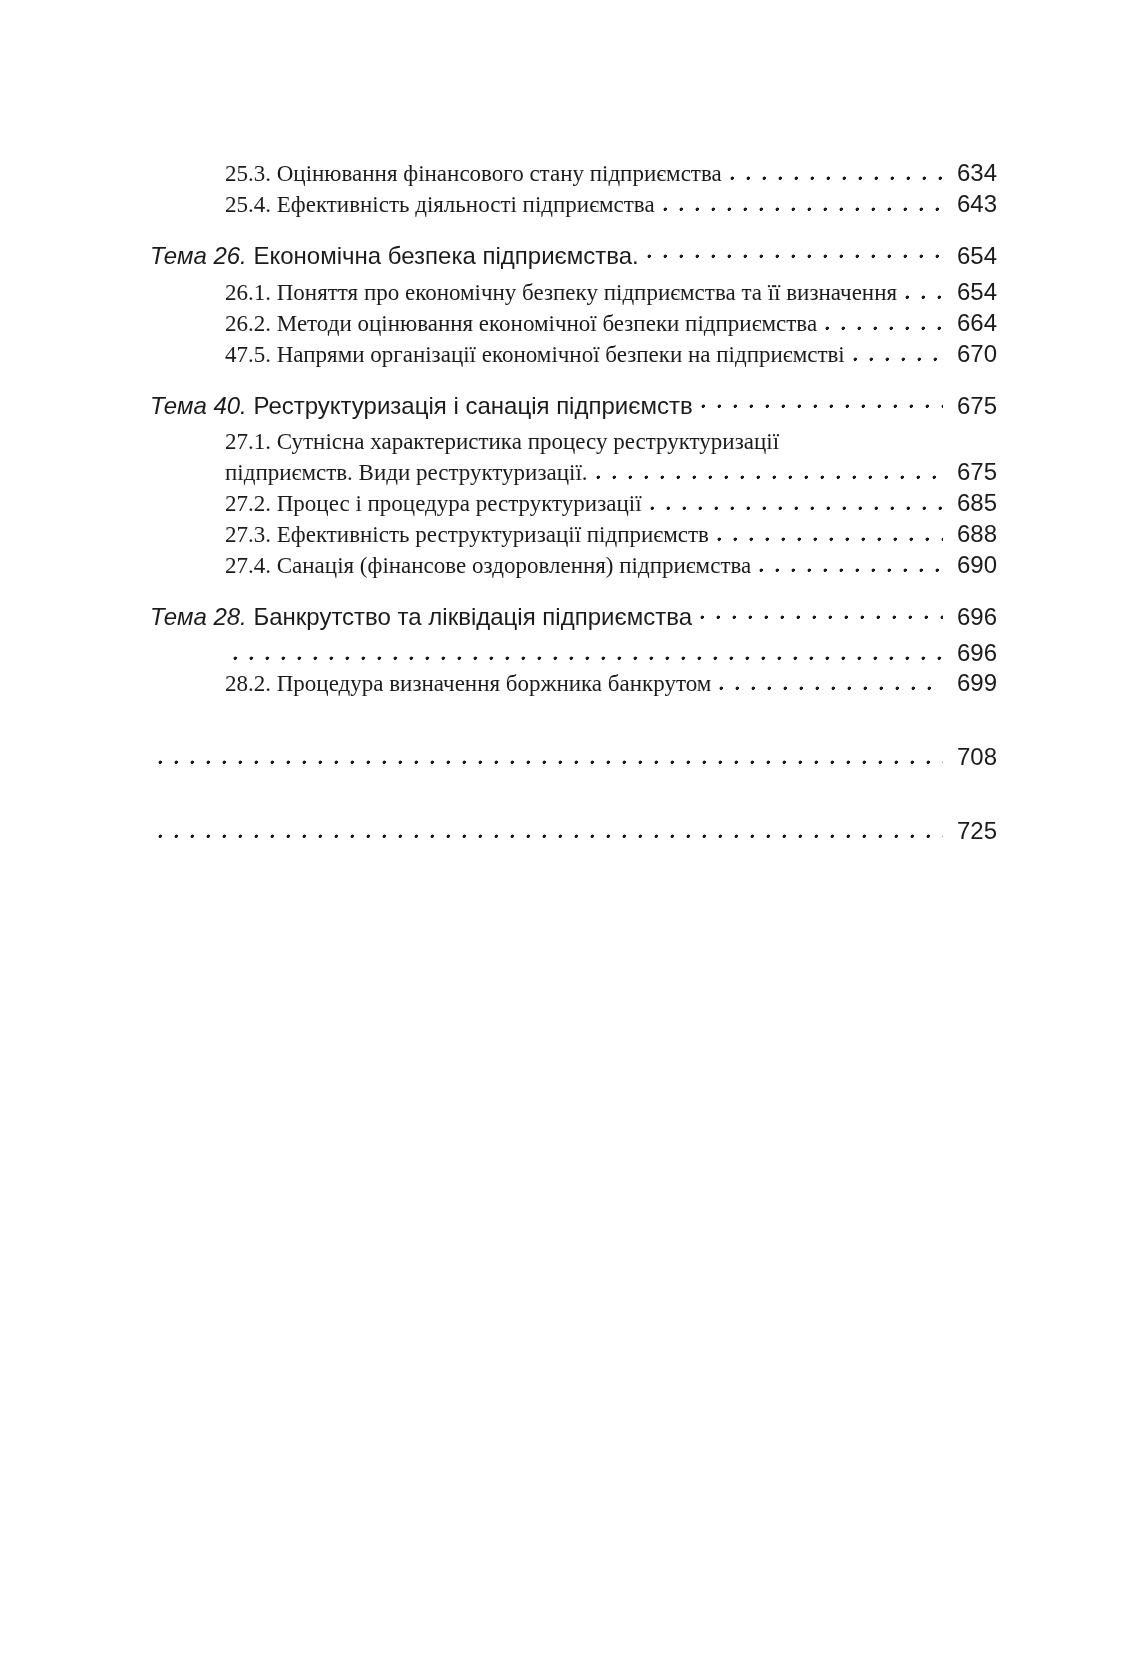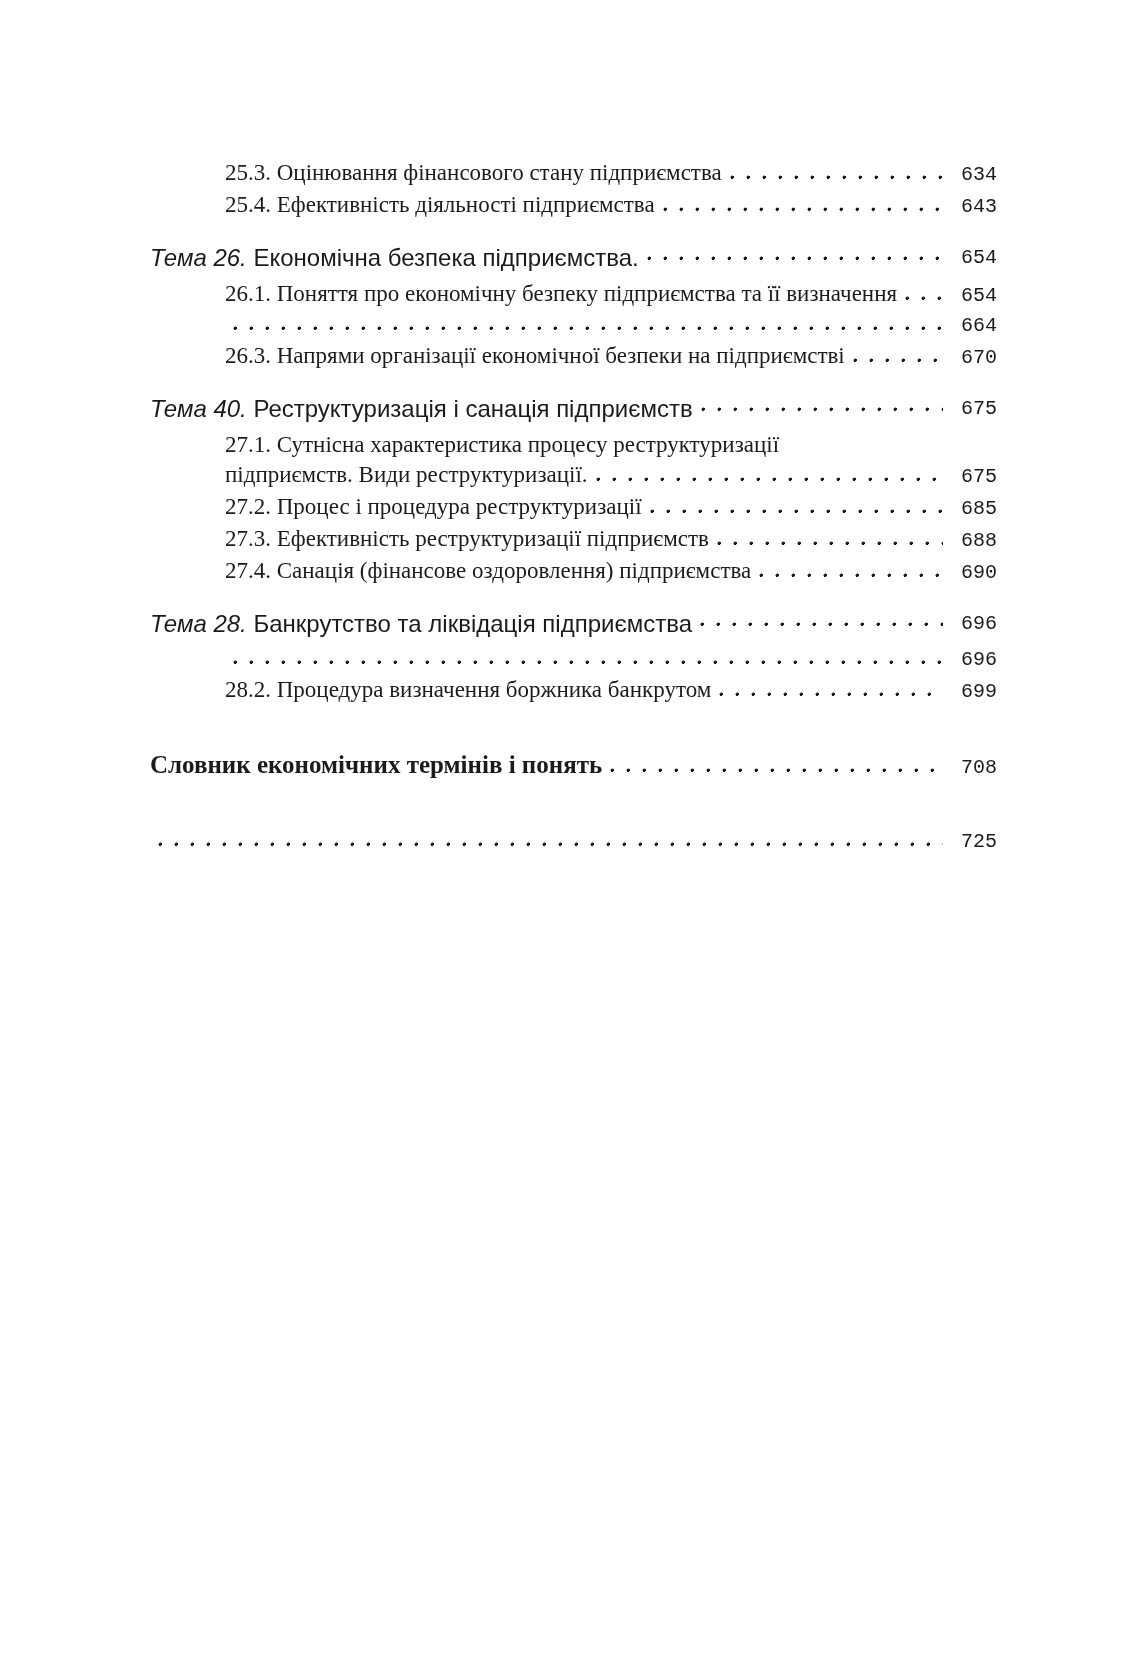--- a/index.html
+++ b/index.html
@@ -60,23 +60,23 @@
     height: 5px;
     margin: 0 8px;
     background-image: radial-gradient(circle at 2.2px 2.2px, #1b1b1b 1.5px, transparent 1.9px);
     background-size: 16px 5px;
     background-repeat: repeat-x;
   }
   .pnum {
     flex: 0 0 auto;
     min-width: 46px;
     text-align: right;
-    font-family: Liberation Mono, monospace;
+    font-family: Liberation Sans, sans-serif;
     font-weight: normal;
-    font-size: 20px;
+    font-size: 24px;
     white-space: nowrap;
   }
 </style>
 </head>
 <body>
 
 <div class="page">
   <div class="toc">
 
     <div class="row sub">
@@ -98,26 +98,27 @@
       <span class="pnum">654</span>
     </div>
 
     <div class="row sub">
       <span class="txt">26.1. Поняття про економічну безпеку підприємства та її визначення</span>
       <span class="leader"></span>
       <span class="pnum">654</span>
     </div>
 
     <div class="row sub">
+      <span class="txt">26.2. Методи оцінювання економічної безпеки підприємства</span>
       <span class="leader"></span>
       <span class="pnum">664</span>
     </div>
 
     <div class="row sub">
-      <span class="txt">26.3. Напрями організації економічної безпеки на підприємстві</span>
+      <span class="txt">47.5. Напрями організації економічної безпеки на підприємстві</span>
       <span class="leader"></span>
       <span class="pnum">670</span>
     </div>
 
     <div class="row theme">
       <span class="txtwrap"><span class="theme-num">Тема 40.</span>
 <span class="theme-title">Реструктуризація і санація підприємств</span></span>
       <span class="leader"></span>
       <span class="pnum">675</span>
     </div>
@@ -163,21 +164,20 @@
     </div>
 
     <div class="row sub">
       <span class="txt">28.2. Процедура визначення боржника банкрутом</span>
       <span class="leader"></span>
       <span class="pnum">699</span>
     </div>
 
 
     <div class="row bold-entry">
-      <span class="txt">Словник економічних термінів і понять</span>
       <span class="leader"></span>
       <span class="pnum">708</span>
     </div>
 
     <div class="row bold-entry">
       <span class="leader"></span>
       <span class="pnum">725</span>
     </div>
 
   </div>

